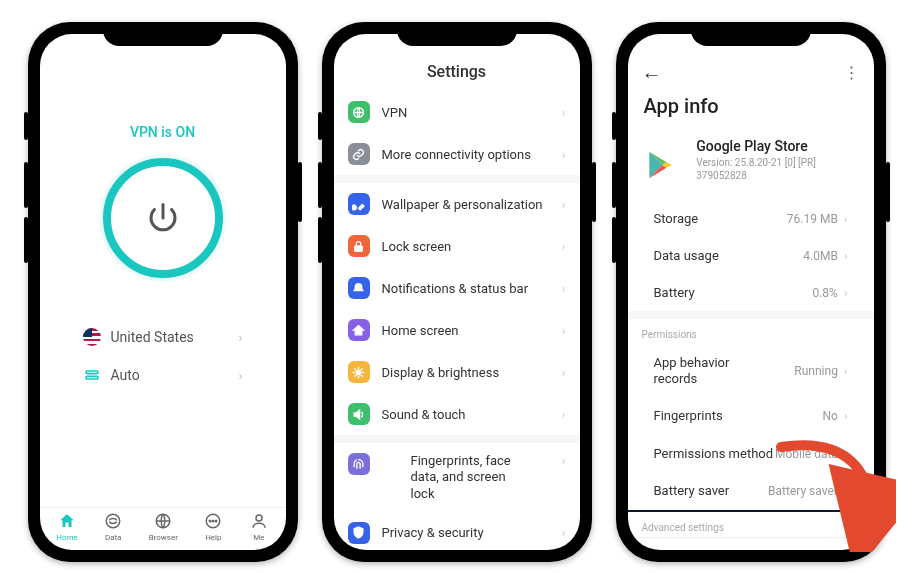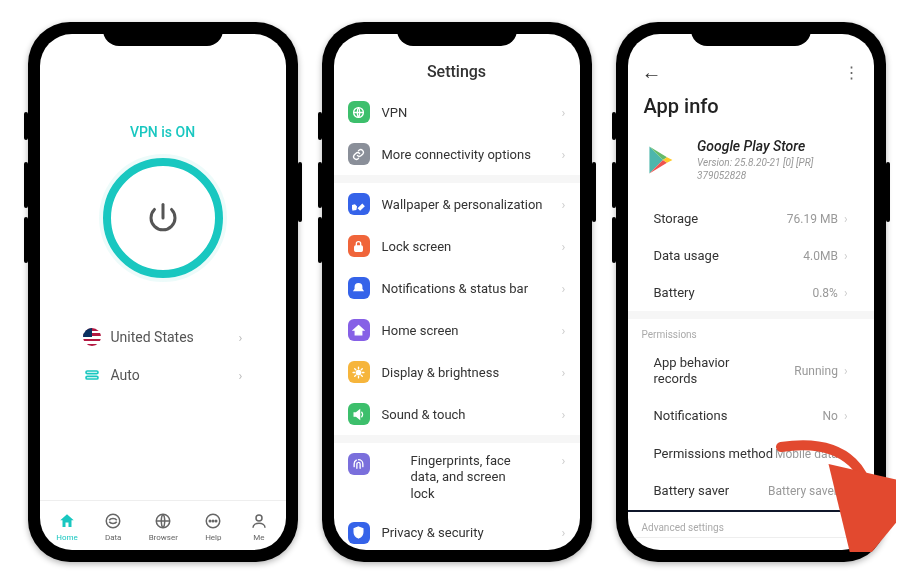--- a/index.html
+++ b/index.html
@@ -72,21 +72,21 @@
   .flag {
     width:18px; height:18px; border-radius:50%;
     background: linear-gradient(#b31942 0 15%, #fff 15% 30%, #b31942 30% 45%, #fff 45% 60%, #b31942 60% 75%, #fff 75% 90%, #b31942 90% 100%);
     position:relative; overflow:hidden;
   }
   .flag::before { content:""; position:absolute; top:0; left:0; width:9px; height:9px; background:#0a3161; }
   .chev { margin-left:auto; color:#bbb; font-size:13px; }
   .auto-icon { color:#19c7c0; font-size:14px; }
   .tabbar {
     display:flex; justify-content:space-around; align-items:center;
-    border-top:1px solid #eee; padding:10px 4px 8px;
+    border-top:1px solid #eee; padding:3px 4px 8px;
   }
   .tab { display:flex; flex-direction:column; align-items:center; gap:2px; font-size:8px; color:#666; }
   .tab.active { color:#19c7c0; }
   .tab-ico { width:20px; height:20px; display:flex; align-items:center; justify-content:center; }
 
   
   .settings-header { text-align:center; font-size:16px; font-weight:500; padding:28px 0 10px; color:#333; }
   .settings-list { flex:1; overflow:hidden; }
   .group { border-top:8px solid #f6f6f6; }
   .group:first-child { border-top:none; }
@@ -105,21 +105,21 @@
   .srow .schev { margin-left:auto; color:#ccc; font-size:13px; }
   .highlight-ring {
     position:absolute; inset:2px 10px; border:2px solid #e2492f; border-radius:18px;
     pointer-events:none;
   }
 
   
   .ai-top { display:flex; align-items:center; justify-content:space-between; padding:26px 14px 4px; }
   .ai-back { font-size:20px; color:#333; }
   .ai-title { font-size:20px; font-weight:500; padding:6px 16px 14px; color:#222; }
-  .ai-app { display:flex; gap:21px; padding:6px 16px 18px; align-items:center;font-style:italic; }
+  .ai-app { display:flex; gap:21px; padding:6px 16px 18px; align-items:flex-end; }
   .play-icon { width:34px; height:34px; }
   .ai-app-name { font-size:14px; font-weight:500; color:#222; margin-bottom:2px; }
   .ai-app-ver { font-size:10px; color:#999; line-height:1.3; }
   .irow {
     display:flex; align-items:center; justify-content:space-between;
     padding:11px 26px; font-size:13px; color:#333;
   }
   .irow .val { color:#999; font-size:12px; display:flex; align-items:center; gap:6px; }
   .sect-lbl { font-size:10px; color:#aaa; padding:10px 14px 4px; border-top:8px solid #f6f6f6; }
   .bot-actions {
@@ -377,21 +377,21 @@
             <span class="val">0.8% <span style="color:#ccc">›</span></span>
           </div>
         </div>
       <div class="sect-lbl">Permissions</div>
       <div id="ai-perms">
           <div class="irow">
             <span style="line-height:1.2">App behavior<br>records</span>
             <span class="val">Running <span style="color:#ccc">›</span></span>
           </div>
           <div class="irow">
-            <span style="line-height:1.2">Notifications</span>
+            <span style="line-height:1.2">Fingerprints</span>
             <span class="val">No <span style="color:#ccc">›</span></span>
           </div>
           <div class="irow">
             <span style="line-height:1.2">Permissions method</span>
             <span class="val">Mobile data <span style="color:#ccc">›</span></span>
           </div>
           <div class="irow">
             <span style="line-height:1.2">Battery saver</span>
             <span class="val">Battery saver <span style="color:#ccc">›</span></span>
           </div>

